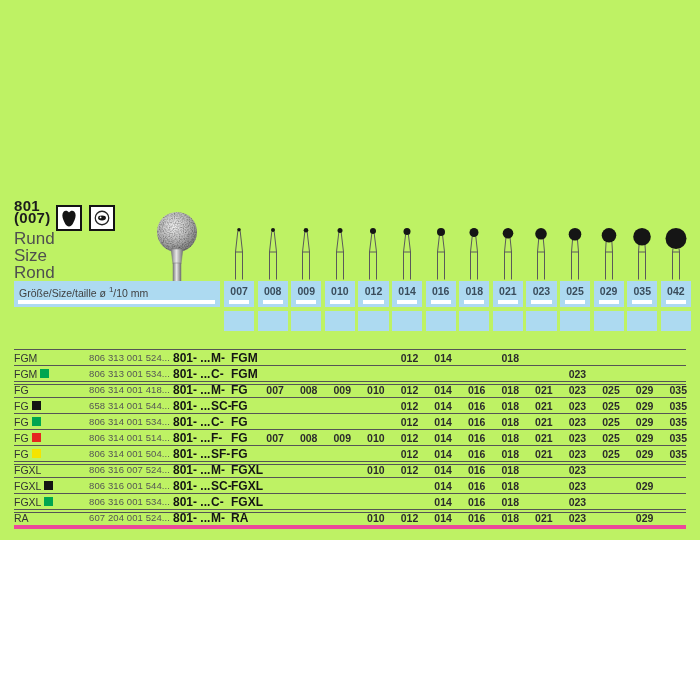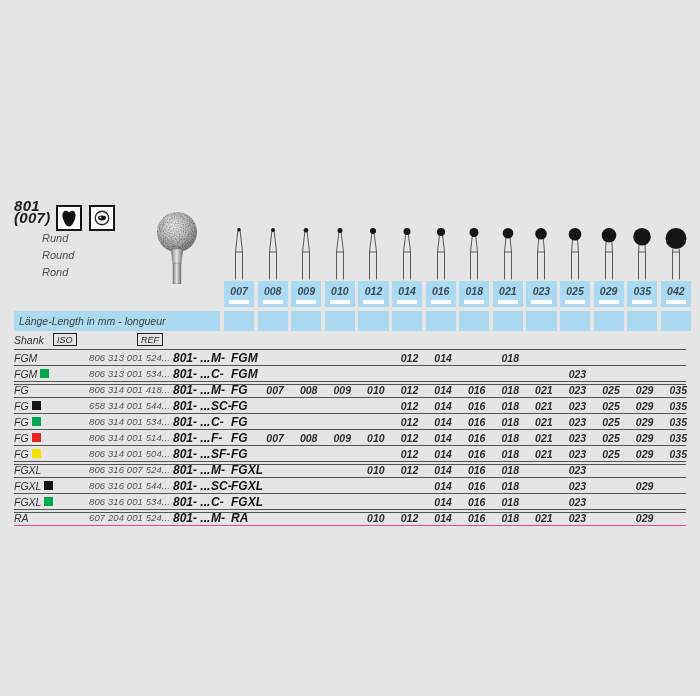--- a/index.html
+++ b/index.html
@@ -1,28 +1,27 @@
 <!DOCTYPE html>
 <html><head>
 <meta charset="utf-8">
 <style>
   html,body { margin:0; padding:0; background:#fff; }
   .page {
-    position:relative; width:700px; height:696px; background:#e5e5e5; overflow:hidden;
+    position:relative; width:700px; height:540px; background:#bef264; overflow:hidden;
     font-family:"Liberation Sans", sans-serif;
-    font-style:italic;
     --blue:#addaf1;
   }
   
   .prod-title { position:absolute; left:14px; top:200px; font-size:15px; font-weight:bold;
     color:#1c1c1c; line-height:12px; letter-spacing:0.3px; }
   .icons { position:absolute; left:56px; top:205px; display:flex; gap:7px; }
   .icon-box { width:22px; height:22px; border:2px solid #141414; background:#fff;
     display:flex; align-items:center; justify-content:center; }
-  .shape-names { position:absolute; left:14px; top:230px; font-size:11px; color:#4f4f4f; line-height:17px;margin-left:28px; }
+  .shape-names { position:absolute; left:14px; top:230px; font-size:17px; color:#4f4f4f; line-height:17px; }
   
   .bur-photo { position:absolute; left:152px; top:196px; }
   
   .drawings { position:absolute; left:224px; top:226px; width:467px; height:54px; display:flex; gap:3.4px; }
   .draw-cell { flex:1; display:flex; justify-content:center; align-items:flex-end; }
   
   .size-row { position:absolute; left:14px; top:281px; width:677px; height:26px; }
   .size-label-box { position:absolute; left:0; top:0; width:206px; height:26px; background:var(--blue);
     color:#3f3f3f; font-size:10.5px; padding:4px 0 0 5px; box-sizing:border-box; }
   .size-label-box sup { font-size:8px; }
@@ -37,21 +36,21 @@
     color:#3f3f3f; font-size:10.5px; padding:4px 0 0 5px; box-sizing:border-box; }
   .len-cols { position:absolute; left:210px; top:0; width:467px; height:20px; display:flex; gap:3.4px; }
   .len-box { flex:1; background:var(--blue); }
   
   .tbl-head { position:absolute; left:14px; top:333px; height:15px; width:672px; font-size:10.5px; color:#2e2e2e; }
   .shank-h { position:absolute; left:0; top:1px; }
   .boxed { position:absolute; top:0; border:1px solid #222; font-size:9px; padding:1px 3px 0 3px; line-height:10px; color:#222; }
   .iso-h { left:39px; }
   .ref-h { left:123px; }
   
-  .tbl { position:absolute; left:14px; top:349px; width:672px; border-bottom:1px solid #ec4899; }
+  .tbl { position:absolute; left:14px; top:349px; width:672px; border-bottom:4px solid #ec4899; }
   .trow { position:relative; height:16px; border-top:1px solid #555; display:flex; align-items:center; box-sizing:border-box; }
   .trow.group-start::before { content:""; position:absolute; left:0; right:0; top:2px; height:1px; background:#555; }
   .seg-shank { width:39px; flex:none; font-size:10.5px; color:#333; display:flex; align-items:center; }
   .dot { width:9px; height:9px; flex:none; margin-left:3px; }
   .seg-iso { width:84px; flex:none; font-size:9.5px; color:#555; letter-spacing:0.1px; white-space:nowrap;margin-left:36px; }
   .seg-ref { width:87px; flex:none; font-size:12px; font-weight:bold; color:#141414; display:flex; white-space:nowrap; }
   .ref-prefix { width:38px; flex:none; }
   .ref-grit { width:20px; flex:none; }
   .seg-cells { width:467px; flex:none; display:flex; gap:3.4px; }
   .cell { flex:1; text-align:center; font-size:10.5px; font-weight:bold; color:#2b2b2b; }
@@ -76,21 +75,21 @@
       <svg width="18" height="18" viewBox="0 0 20 20">
         <circle cx="10" cy="10" r="7.5" fill="none" stroke="#222" stroke-width="1.4"></circle>
         <ellipse cx="10" cy="10" rx="4.4" ry="2.7" fill="#141414"></ellipse>
         <circle cx="8.4" cy="9.4" r="1" fill="#fff"></circle>
       </svg>
     </span>
   </div>
 
   <div class="shape-names">
     <div>Rund</div>
-    <div>Round</div>
+    <div>Size</div>
     <div>Rond</div>
   </div>
 
   <svg class="bur-photo" width="50" height="88" viewBox="0 0 50 88">
     <defs>
       <radialGradient id="sph" cx="42%" cy="35%" r="72%">
         <stop offset="0%" stop-color="#f0f0f0"></stop>
         <stop offset="55%" stop-color="#b3b3b3"></stop>
         <stop offset="100%" stop-color="#6d6d6d"></stop>
       </radialGradient>
@@ -196,20 +195,24 @@
       </div>
       <div class="draw-cell">
         <svg width="30" height="54" viewBox="0 0 30 54">
           <path d="M 12.0 22.5 L 11.5 26 L 11.5 53.5 M 18.0 22.5 L 18.5 26 L 18.5 53.5 M 11.5 26 L 18.5 26" fill="none" stroke="#5a5a5a" stroke-width="1"></path>
           <circle cx="15" cy="12.5" r="10.5" fill="#151515"></circle>
         </svg>
       </div>
     </div>
 
   <div class="size-row">
+    <div class="size-label-box">
+      <span>Größe/Size/taille ø </span><sup>1</sup><span>/10 mm</span>
+      <div class="size-label-ul"></div>
+    </div>
     <div class="size-cols" id="size-cols">
         <div class="size-box">
           <div class="num">007</div>
           <div class="ul"></div>
         </div>
         <div class="size-box">
           <div class="num">008</div>
           <div class="ul"></div>
         </div>
         <div class="size-box">
@@ -257,44 +260,38 @@
           <div class="ul"></div>
         </div>
         <div class="size-box">
           <div class="num">042</div>
           <div class="ul"></div>
         </div>
       </div>
   </div>
 
   <div class="len-row">
-    <div class="len-label-box">Länge-Length in mm - longueur</div>
     <div class="len-cols" id="len-cols">
         <div class="len-box"></div>
         <div class="len-box"></div>
         <div class="len-box"></div>
         <div class="len-box"></div>
         <div class="len-box"></div>
         <div class="len-box"></div>
         <div class="len-box"></div>
         <div class="len-box"></div>
         <div class="len-box"></div>
         <div class="len-box"></div>
         <div class="len-box"></div>
         <div class="len-box"></div>
         <div class="len-box"></div>
         <div class="len-box"></div>
       </div>
   </div>
 
-  <div class="tbl-head">
-    <span class="shank-h">Shank</span>
-    <span class="boxed iso-h">ISO</span>
-    <span class="boxed ref-h">REF</span>
-  </div>
 
   <div class="tbl" id="tbl">
       <div class="trow">
         <div class="seg-shank">
           <div>FGM</div>
         </div>
         <div class="seg-iso">806 313 001 524...</div>
         <div class="seg-ref">
           <div class="ref-prefix">801- ...</div>
           <div class="ref-grit">M-</div>

